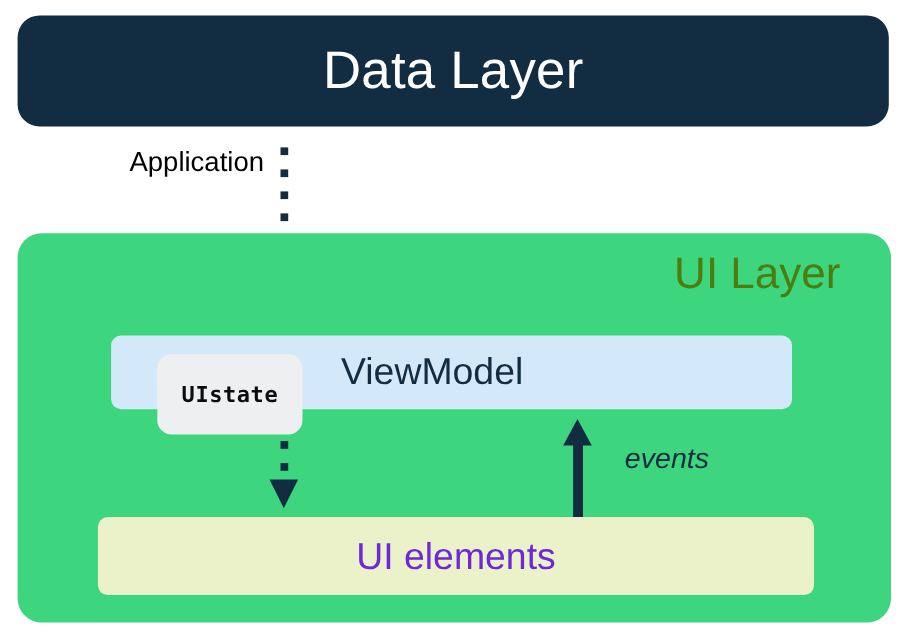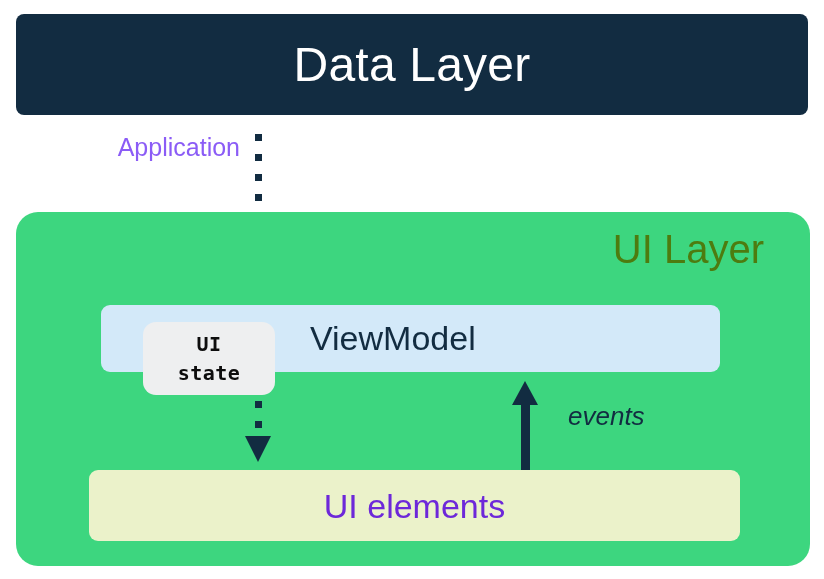--- a/index.html
+++ b/index.html
@@ -19,41 +19,41 @@
   }
 
   
   .data-layer {
     position: absolute;
     left: 16px;
     top: 14px;
     width: 792px;
     height: 101px;
     background: #122C41;
-    border-radius: 8px;
+    border-radius: 20px;
     display: flex;
     align-items: center;
     justify-content: center;
   }
   .data-layer-label {
     color: #ffffff;
     font-size: 48px;
     font-weight: 400;
     letter-spacing: 0.2px;
     line-height: 1;
   }
 
   
   .app-data-label {
     position: absolute;
     left: 60px;
     top: 131px;
     width: 180px;
     text-align: right;
-    color: #8b5cf6;
+    color: #000000;
     font-size: 25px;
     line-height: 1.28;
     font-weight: 400;
   }
 
   
   .ui-layer {
     position: absolute;
     left: 16px;
     top: 212px;
@@ -96,21 +96,21 @@
   
   .ui-state-chip {
     position: absolute;
     left: 143px;
     top: 322px;
     width: 132px;
     height: 73px;
     background: #EEEFF0;
     border-radius: 13px;
     display: flex;
-    flex-direction: column;
+    flex-direction: row;
     align-items: center;
     justify-content: center;
   }
   .ui-state-chip span {
     font-family: "DejaVu Sans Mono", "Liberation Mono", monospace;
     font-size: 20px;
     font-weight: bold;
     color: #0D0D0D;
     line-height: 1.45;
     letter-spacing: 0.5px;

